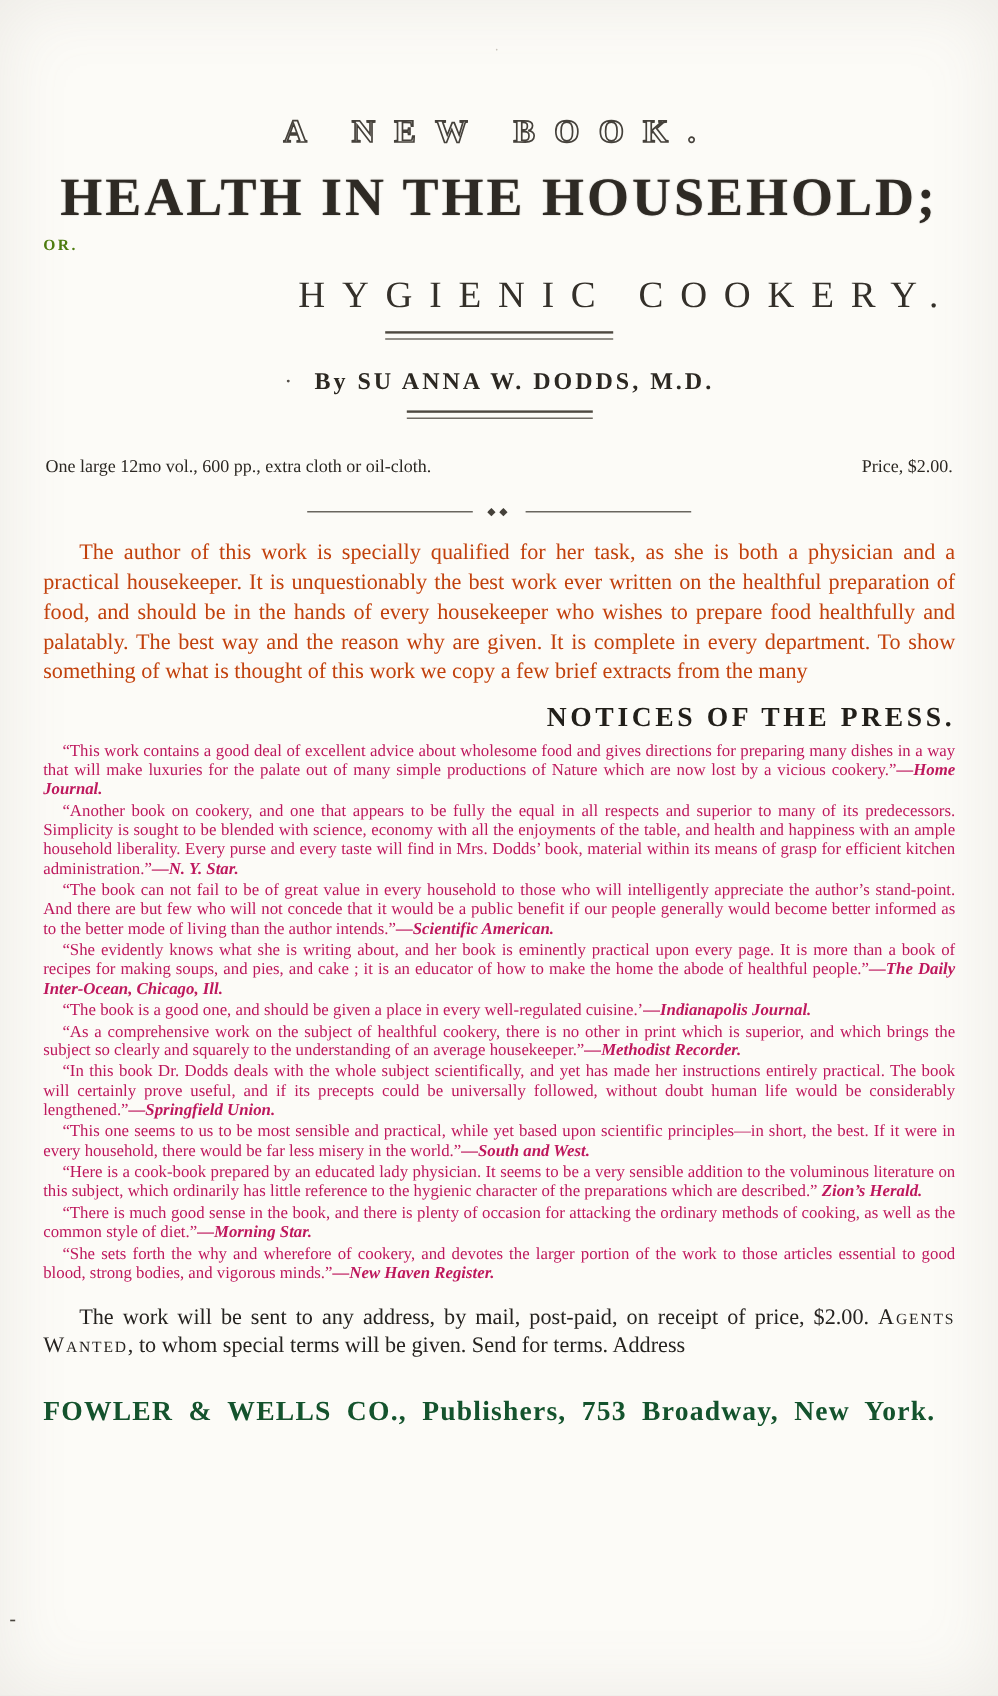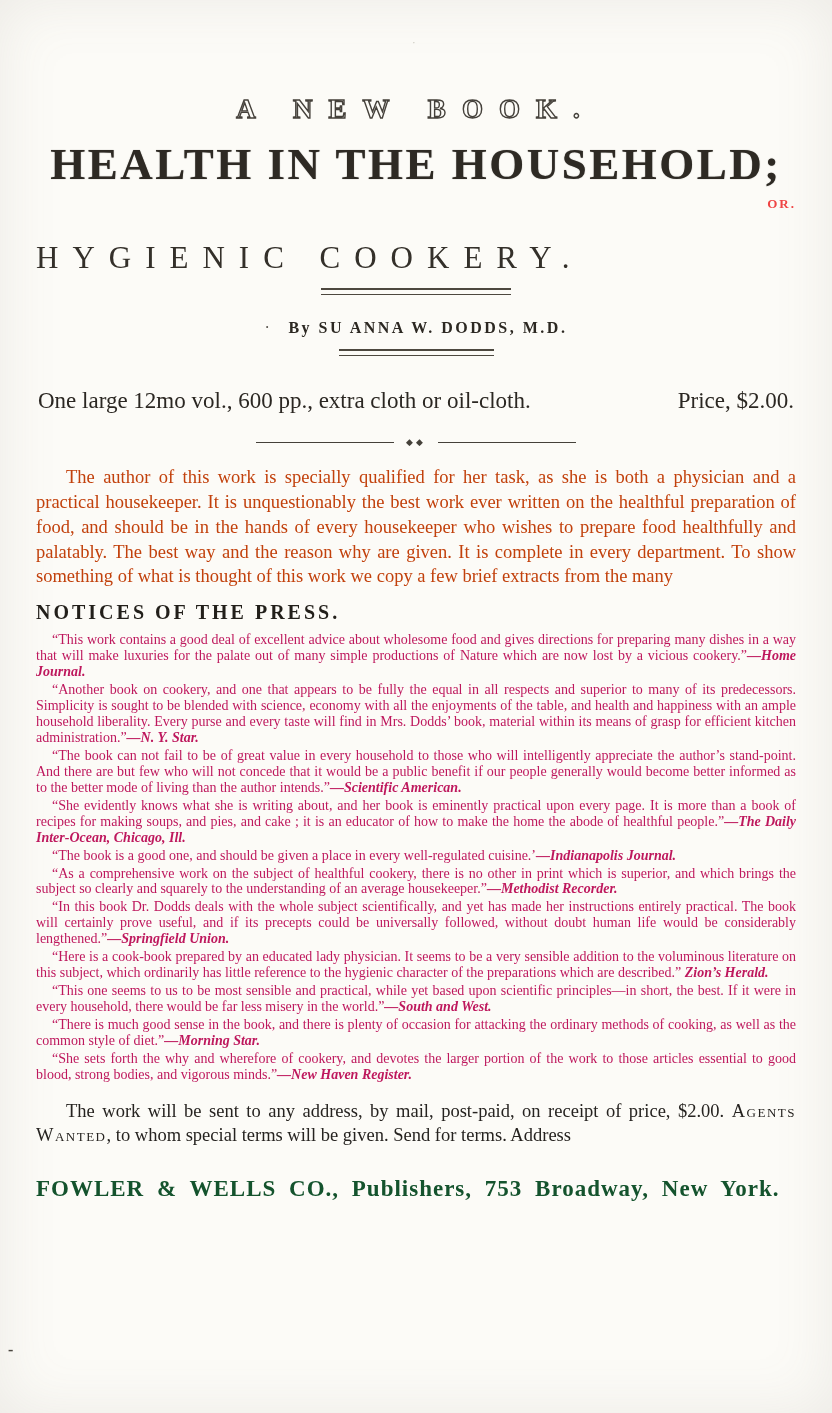--- a/index.html
+++ b/index.html
@@ -31,56 +31,56 @@
     text-align:center;
     font-size:45px;
     font-weight:700;
     letter-spacing:2.5px;
     line-height:1.05;
     margin:0 0 8px 0;
     color:#2e2a24;
     text-shadow:0 0 1px rgba(46,42,36,.55);
   }
   .or-label{
+    text-align:left;
+    font-size:13px;
+    font-weight:700;
+    letter-spacing:2px;
+    margin:2px 0 16px 0;
+    color:#4d7c0f;
+  }
+  .subtitle{
     text-align:right;
-    font-size:13px;
-    font-weight:700;
-    letter-spacing:2px;
-    margin:2px 0 28px 0;
-    color:#ef4444;
-  }
-  .subtitle{
-    text-align:left;
     font-size:31px;
     font-weight:500;
     letter-spacing:14px;
     margin:0 0 12px 0;
     color:#34302a;
   }
   .rule-double{
     width:190px;
     height:7px;
     margin:0 auto;
     border-top:2px solid #4d483f;
     border-bottom:1.5px solid #4d483f;
   }
   .rule-double.small{width:155px}
   .byline{
     text-align:center;
-    font-size:16px;
+    font-size:20px;
     font-weight:700;
     letter-spacing:2.5px;
     margin:24px 0 12px 0;
     color:#2c2822;
   }
   .byline .byline-mark{font-weight:400;margin-right:16px;color:#55504a}
   .edition{
     display:flex;
     justify-content:space-between;
-    font-size:23px;
+    font-size:15px;
     margin:32px 2px 0 2px;
     color:#2b2722;
   }
   .orn-divider{
     display:flex;
     align-items:center;
     justify-content:center;
     gap:12px;
     width:320px;
     margin:24px auto 18px auto;
@@ -89,22 +89,22 @@
   .orn-divider .glyph{font-size:9px;letter-spacing:3px;color:#45413a;line-height:1}
   .intro{
     font-size:18.5px;
     line-height:1.34;
     text-align:justify;
     text-indent:30px;
     margin:4px 0 12px 0;
     color:#c2410c;
   }
   .press-heading{
-    text-align:left;
-    font-size:20px;
+    text-align:right;
+    font-size:23px;
     font-weight:700;
     letter-spacing:3px;
     margin:8px 0 8px 0;
     color:#221f1a;
   }
   .notices{margin:0}
   .notice{
     font-size:14px;
     line-height:1.14;
     text-align:justify;
@@ -176,22 +176,22 @@
   <h3 class="press-heading">NOTICES OF THE PRESS.</h3>
 
   <div class="notices">
     <p class="notice"><span>“This work contains a good deal of excellent advice about wholesome food and gives directions for preparing many dishes in a way that will make luxuries for the palate out of many simple productions of Nature which are now lost by a vicious cookery.”</span><i class="src">—Home Journal.</i></p>
     <p class="notice"><span>“Another book on cookery, and one that appears to be fully the equal in all respects and superior to many of its predecessors.  Simplicity is sought to be blended with science, economy with all the enjoyments of the table, and health and happiness with an ample household liberality.  Every purse and every taste will find in Mrs. Dodds’ book, material within its means of grasp for efficient kitchen administration.”</span><i class="src">—N. Y. Star.</i></p>
     <p class="notice"><span>“The book can not fail to be of great value in every household to those who will intelligently appreciate the author’s stand-point.  And there are but few who will not concede that it would be a public benefit if our people generally would become better informed as to the better mode of living than the author intends.”</span><i class="src">—Scientific American.</i></p>
     <p class="notice"><span>“She evidently knows what she is writing about, and her book is eminently practical upon every page.  It is more than a book of recipes for making soups, and pies, and cake ; it is an educator of how to make the home the abode of healthful people.”</span><i class="src">—The Daily Inter-Ocean, Chicago, Ill.</i></p>
     <p class="notice"><span>“The book is a good one, and should be given a place in every well-regulated cuisine.’</span><i class="src">—Indianapolis Journal.</i></p>
     <p class="notice"><span>“As a comprehensive work on the subject of healthful cookery, there is no other in print which is superior, and which brings the subject so clearly and squarely to the understanding of an average housekeeper.”</span><i class="src">—Methodist Recorder.</i></p>
     <p class="notice"><span>“In this book Dr. Dodds deals with the whole subject scientifically, and yet has made her instructions entirely practical.  The book will certainly prove useful, and if its precepts could be universally followed, without doubt human life would be considerably lengthened.”</span><i class="src">—Springfield Union.</i></p>
+    <p class="notice"><span>“This one seems to us to be most sensible and practical, while yet based upon scientific principles—in short, the best.  If it were in every household, there would be far less misery in the world.”</span><i class="src">—South and West.</i></p>
     <p class="notice"><span>“Here is a cook-book prepared by an educated lady physician.  It seems to be a very sensible addition to the voluminous literature on this subject, which ordinarily has little reference to the hygienic character of the preparations which are described.”</span> <i class="src">Zion’s Herald.</i></p>
-    <p class="notice"><span>“This one seems to us to be most sensible and practical, while yet based upon scientific principles—in short, the best.  If it were in every household, there would be far less misery in the world.”</span><i class="src">—South and West.</i></p>
     <p class="notice"><span>“There is much good sense in the book, and there is plenty of occasion for attacking the ordinary methods of cooking, as well as the common style of diet.”</span><i class="src">—Morning Star.</i></p>
     <p class="notice"><span>“She sets forth the why and wherefore of cookery, and devotes the larger portion of the work to those articles essential to good blood, strong bodies, and vigorous minds.”</span><i class="src">—New Haven Register.</i></p>
   </div>
 
   <p class="closing">
     <span>The work will be sent to any address, by mail, post-paid, on receipt of price, $2.00.  </span><span class="smallcaps">Agents Wanted</span><span>, to whom special terms will be given.  Send for terms.  Address</span>
   </p>
 
   <p class="publisher">FOWLER &amp; WELLS CO., Publishers, 753 Broadway, New York.</p>
 

